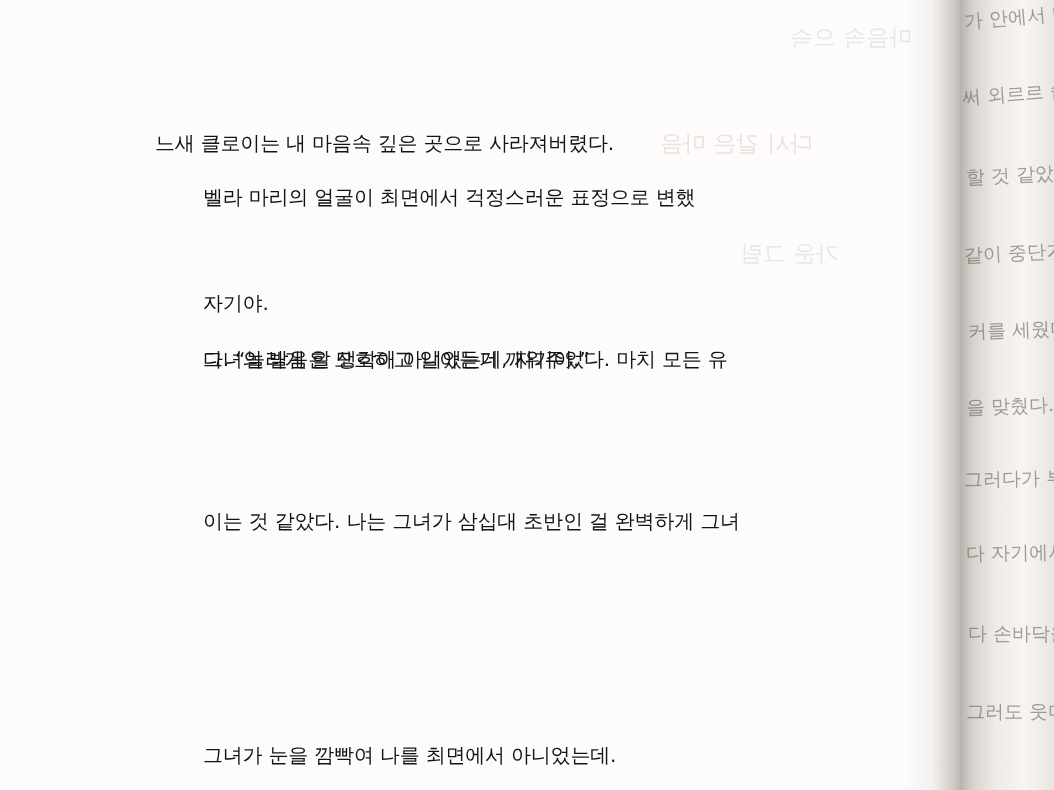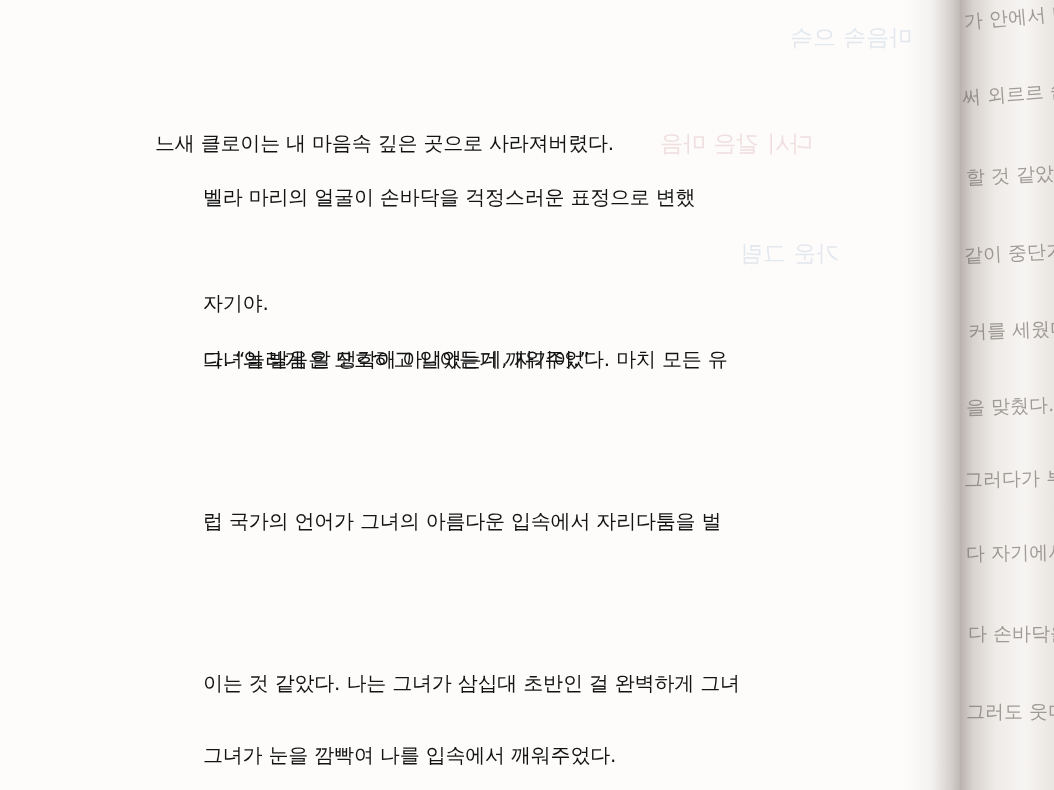--- a/index.html
+++ b/index.html
@@ -117,41 +117,40 @@
     <div class="bleed" style="left:790px; top:22px;">마음속 으슥</div>
     <div class="bleed pinkish" style="left:660px; top:128px;">다시 같은 마음</div>
     <div class="bleed" style="left:740px; top:238px;">가운 그림</div>
 
     <div class="para" id="p1" style="top:8px;">
       <span class="line">느새 클로이는 내 마음속 깊은 곳으로 사라져버렸다.</span>
     </div>
 
     <div class="para indent" id="p2" style="top:62px;">
       <span class="line justify">
-        <span>벨라 마리의 얼굴이 손바닥을 걱정스러운 표정으로 변했</span>
+        <span>벨라 마리의 얼굴이 최면에서 걱정스러운 표정으로 변했</span>
       </span>
       <span class="line">다. “놀라게 할 생각이 아니었는데, 자기야.”</span>
     </div>
 
     <div class="para indent" id="p3" style="top:168px;">
       <span class="line">자기야.</span>
     </div>
 
     <div class="para indent" id="p4" style="top:224px;">
       <span class="line">그녀의 발음은 모호하고 알아듣기 깨워주었다. 마치 모든 유</span>
-      <span class="line">럽 국가의 언어가 그녀의 아름다운 입속에서 자리다툼을 벌</span>
       <span class="line">이는 것 같았다. 나는 그녀가 삼십대 초반인 걸 완벽하게 그녀</span>
       
       
       
       
     </div>
 
     <div class="para indent" id="p5" style="top:620px;">
-      <span class="line">그녀가 눈을 깜빡여 나를 입속에서 깨워주었다.</span>
+      <span class="line">그녀가 눈을 깜빡여 나를 최면에서 아니었는데.</span>
     </div>
 
     <div class="para indent" id="p6" style="top:674px;">
       <span class="line">주위가 빙글빙글 돌면서 정신이 돌아왔다. 모두 나를 쳐다</span>
       
     </div>
 
   </div>
 
   <div id="gutter"></div>

